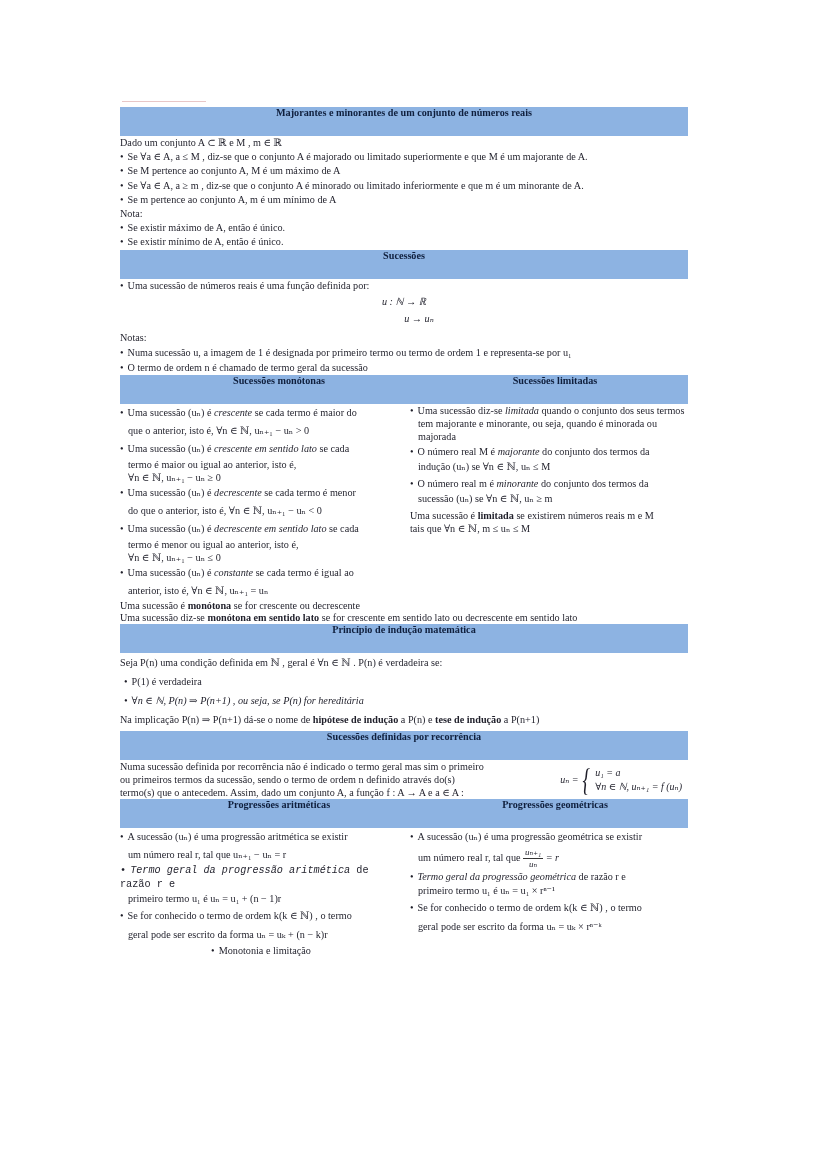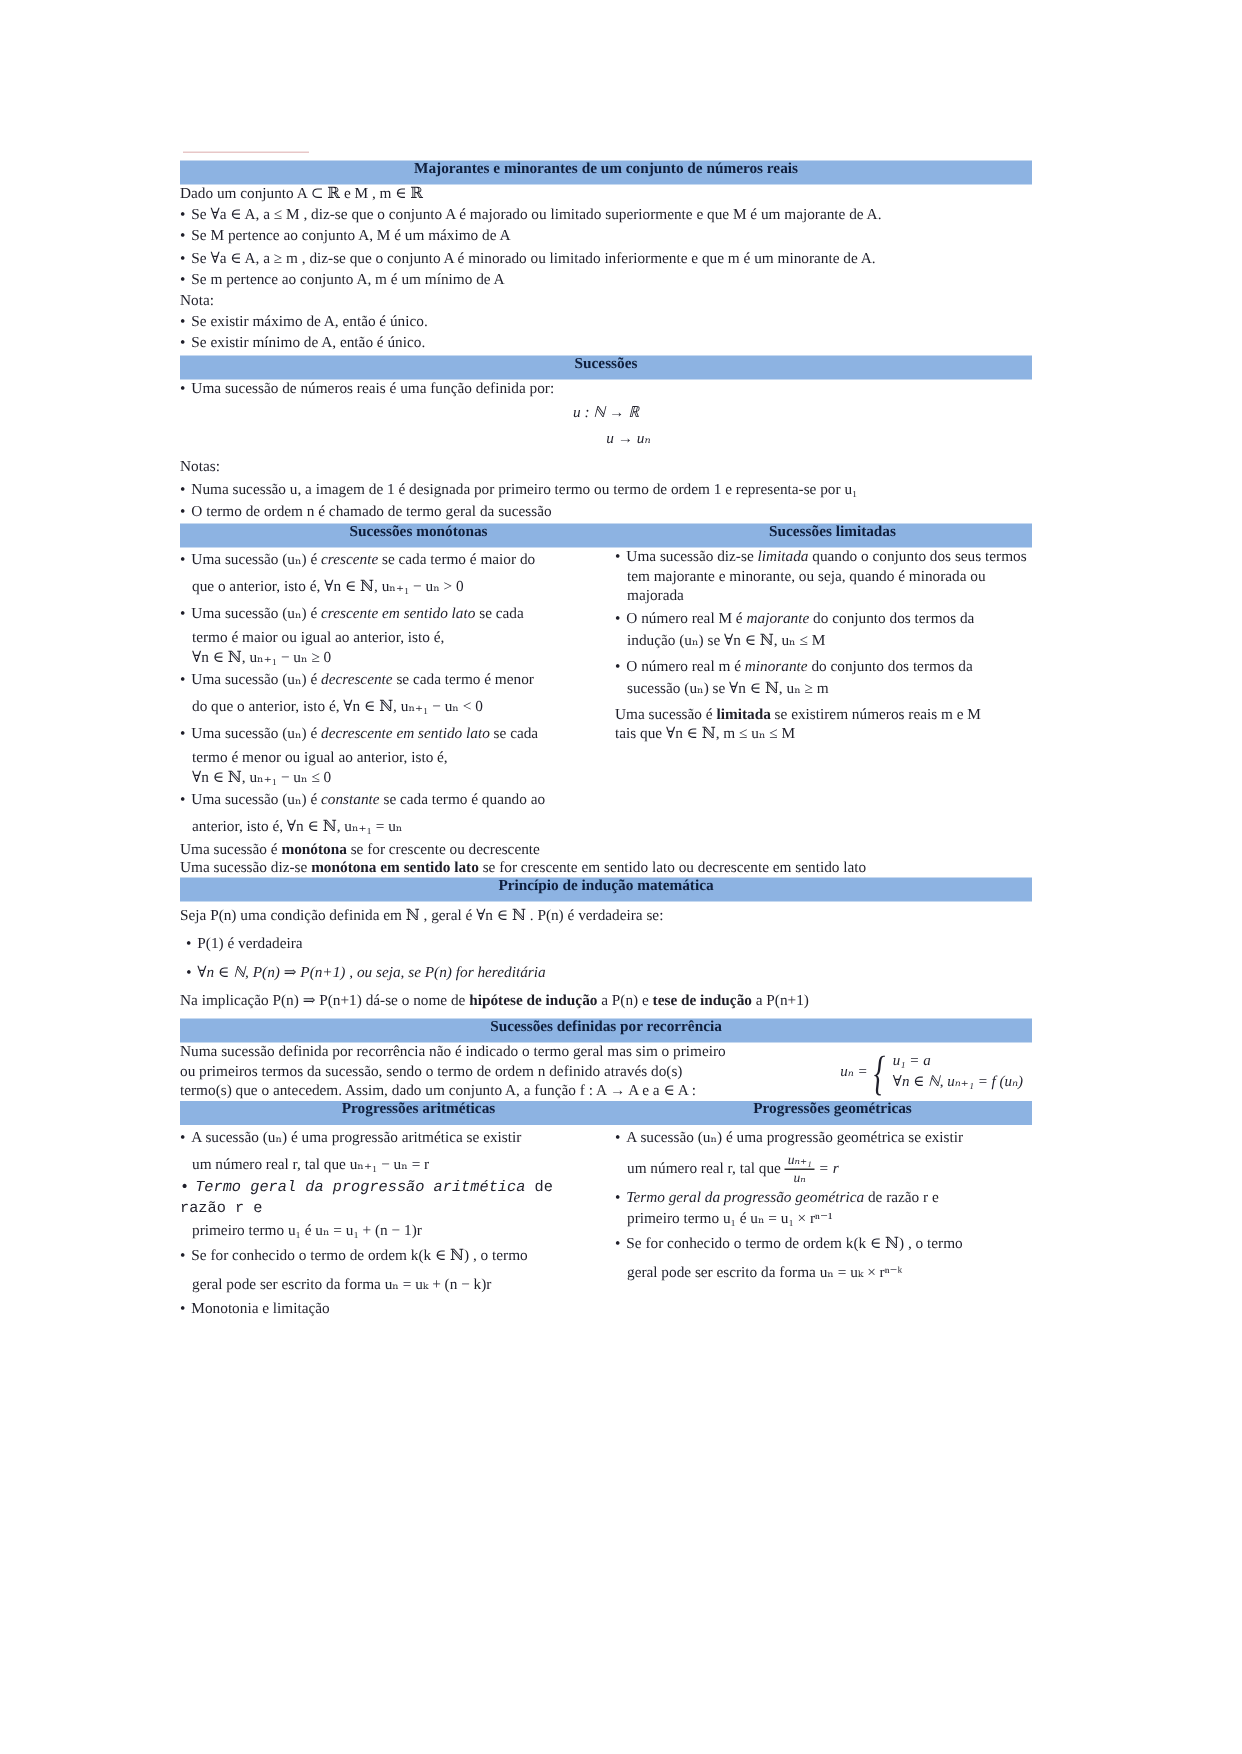--- a/index.html
+++ b/index.html
@@ -1,20 +1,20 @@
 <!DOCTYPE html>
 <html><head>
 <meta charset="utf-8">
 <style>
   html, body { margin:0; padding:0; background:#ffffff; }
   body { width:828px; height:1169px; position:relative; overflow:hidden;
          font-family:"Liberation Serif", "DejaVu Serif", serif; color:#1f1f2a; }
   .page { position:absolute; left:120px; top:98px; width:568px; font-size:10.2px; line-height:14.2px; }
   .topline { position:absolute; left:122px; top:101px; width:84px; height:1px; background:#e8c7c7; }
-  .hdr { background:#8db3e2; color:#0f1f3d; font-weight:bold; text-align:center; height:16px; line-height:12px; font-size:10.2px; }
+  .hdr { background:#8db3e2; color:#0f1f3d; font-weight:bold; text-align:center; height:29px; line-height:12px; font-size:10.2px; }
   .hdr2 { display:flex; }
   .hdr2 > div { flex:1; }
   .hdr2 > div:first-child { flex:0 0 286px;padding-left:16px; }
   p { margin:0; }
   .b { padding-left:0; }
   .b::before { content:"\2022"; margin-right:4px; }
   .bi { padding-left:8px; }
   .m { font-style:italic; }
   .bold { font-weight:bold; }
   .cols { display:flex; }
@@ -64,21 +64,21 @@
       <p class="b"><span>Uma sucessão  (uₙ)  é </span><span class="m">crescente</span><span> se cada termo é maior do</span></p>
       <p class="bi">que o anterior, isto é,  ∀n ∈ ℕ, uₙ₊₁ − uₙ &gt; 0</p>
       <p class="b"><span>Uma sucessão  (uₙ)  é </span><span class="m">crescente em sentido lato</span><span> se cada</span></p>
       <p class="bi" style="line-height:13px;">termo é maior ou igual ao anterior, isto é,</p>
       <p class="bi" style="line-height:13px;">∀n ∈ ℕ, uₙ₊₁ − uₙ ≥ 0</p>
       <p class="b"><span>Uma sucessão  (uₙ)  é </span><span class="m">decrescente</span><span> se cada termo é menor</span></p>
       <p class="bi">do que o anterior, isto é,  ∀n ∈ ℕ, uₙ₊₁ − uₙ &lt; 0</p>
       <p class="b"><span>Uma sucessão  (uₙ)  é </span><span class="m">decrescente em sentido lato</span><span> se cada</span></p>
       <p class="bi" style="line-height:13px;">termo é menor ou igual ao anterior, isto é,</p>
       <p class="bi" style="line-height:13px;">∀n ∈ ℕ, uₙ₊₁ − uₙ ≤ 0</p>
-      <p class="b"><span>Uma sucessão  (uₙ)  é </span><span class="m">constante</span><span> se cada termo é quando ao</span></p>
+      <p class="b"><span>Uma sucessão  (uₙ)  é </span><span class="m">constante</span><span> se cada termo é igual ao</span></p>
       <p class="bi">anterior, isto é,  ∀n ∈ ℕ, uₙ₊₁ = uₙ</p>
     </div>
     <div class="col-r" style="line-height:13px;">
       <p class="b" style="padding-left:8px;text-indent:-8px;"><span>Uma sucessão diz-se </span><span class="m">limitada</span><span> quando o conjunto dos seus termos tem majorante e minorante, ou seja, quando é minorada ou majorada</span></p>
       <p class="b" style="margin-top:2px;"><span>O número real M é </span><span class="m">majorante</span><span> do conjunto dos termos da</span></p>
       <p class="bi" style="line-height:17px;">indução  (uₙ)  se  ∀n ∈ ℕ, uₙ ≤ M</p>
       <p class="b" style="margin-top:2px;"><span>O número real m é </span><span class="m">minorante</span><span> do conjunto dos termos da</span></p>
       <p class="bi" style="line-height:17px;">sucessão  (uₙ)  se  ∀n ∈ ℕ, uₙ ≥ m</p>
       <p style="margin-top:2px;"><span>Uma sucessão é </span><span class="bold">limitada</span><span> se existirem números reais m e M</span></p>
       <p>tais que  ∀n ∈ ℕ, m ≤ uₙ ≤ M</p>
@@ -117,21 +117,21 @@
     <div>Progressões geométricas</div>
   </div>
   <div class="cols">
     <div class="col-l">
       <p class="b" style="line-height:18px;">A sucessão  (uₙ)  é uma progressão aritmética se existir</p>
       <p class="bi" style="line-height:18px;">um número real r, tal que  uₙ₊₁ − uₙ = r</p>
       <p class="b" style="line-height:14px;font-family:Liberation Mono, monospace;"><span class="m">Termo geral da progressão aritmética</span><span> de razão r e</span></p>
       <p class="bi" style="line-height:14px;">primeiro termo  u₁  é  uₙ = u₁ + (n − 1)r</p>
       <p class="b" style="line-height:19px;">Se for conhecido o termo de ordem  k(k ∈ ℕ) , o termo</p>
       <p class="bi" style="line-height:19px;">geral pode ser escrito da forma  uₙ = uₖ + (n − k)r</p>
-      <p class="b" style="line-height:14px;">Monotonia e limitação</p>
+      <p class="b" style="line-height:14px;text-align:center;">Monotonia e limitação</p>
     </div>
     <div class="col-r">
       <p class="b" style="line-height:18px;">A sucessão  (uₙ)  é uma progressão geométrica se existir</p>
       <p class="bi" style="line-height:24px;"><span>um número real r, tal que </span><span class="frac">
             <span>uₙ₊₁</span>
             <span>uₙ</span>
           </span><span class="m"> = r</span></p>
       <p class="b" style="line-height:14px;"><span class="m">Termo geral da progressão geométrica</span><span> de razão r e</span></p>
       <p class="bi" style="line-height:14px;">primeiro termo  u₁  é  uₙ = u₁ × rⁿ⁻¹</p>
       <p class="b" style="line-height:19px;">Se for conhecido o termo de ordem  k(k ∈ ℕ) , o termo</p>

